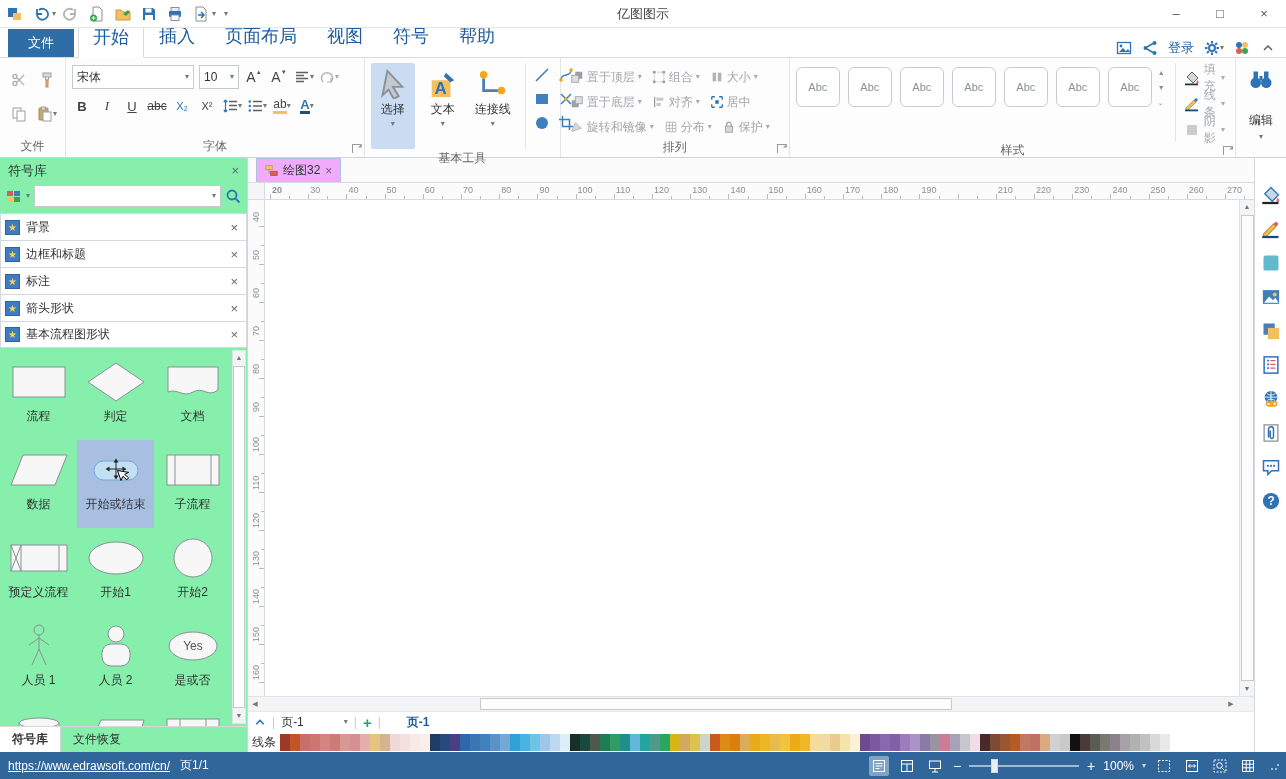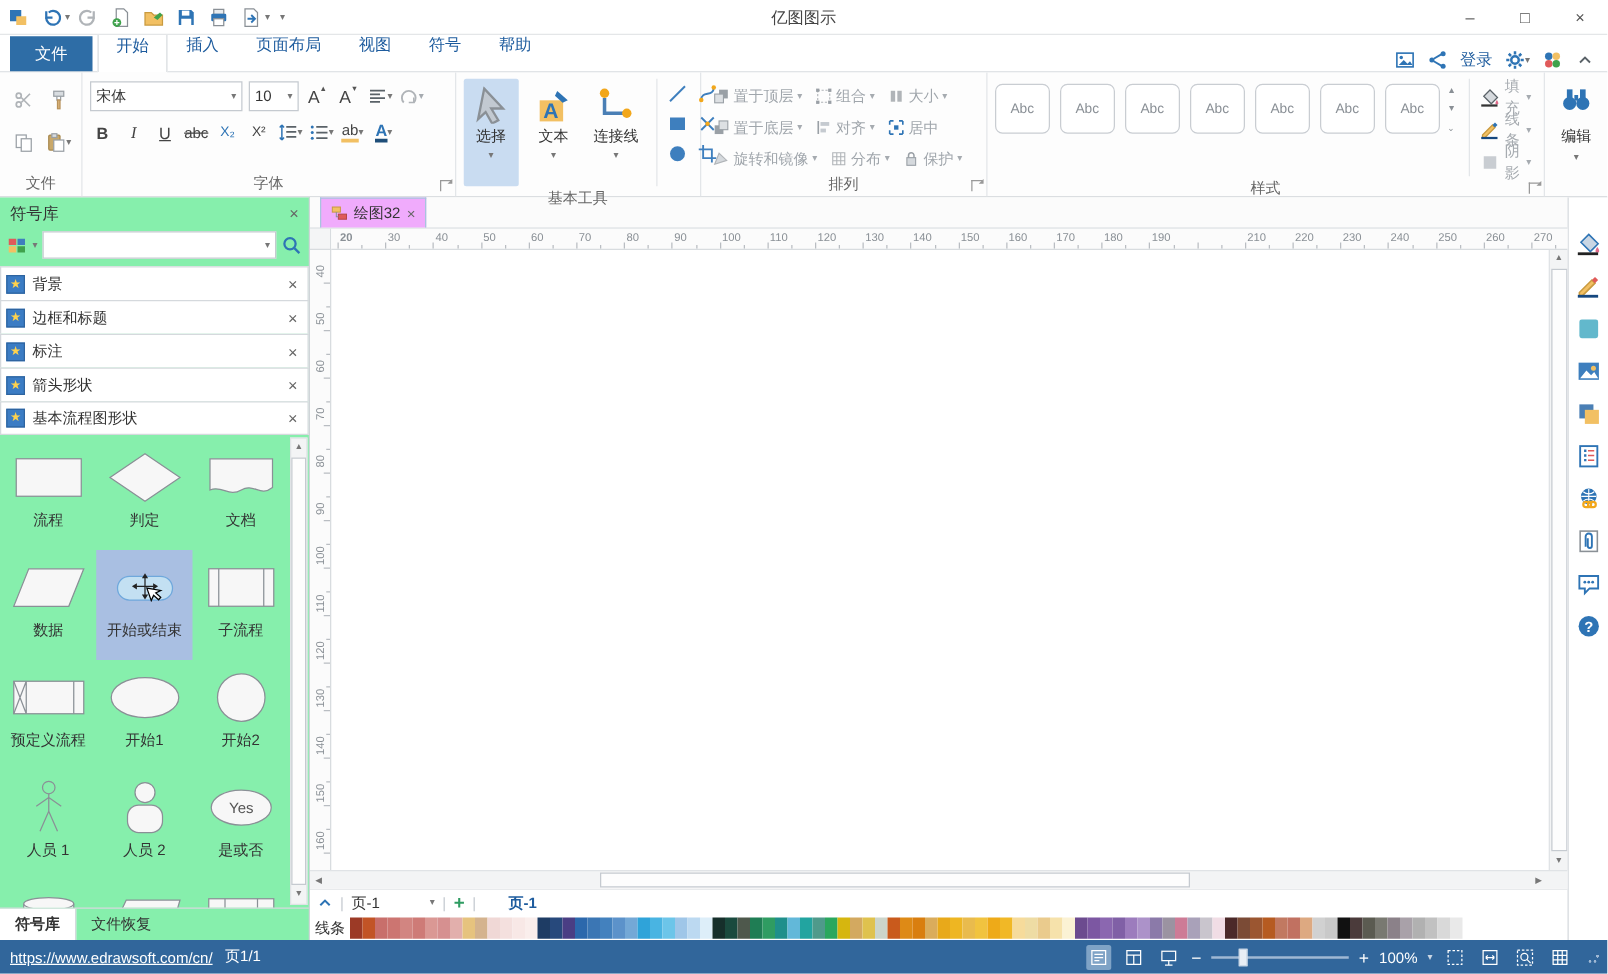--- a/index.html
+++ b/index.html
@@ -13,21 +13,21 @@
   .qat { display:flex; align-items:center; gap:4px; padding-left:4px; }
   .qbtn { width:22px; height:22px; display:flex; align-items:center; justify-content:center; cursor:default; }
   .qgroup { display:flex; align-items:center; }
   #win-title { position:absolute; left:0; right:0; text-align:center; font-size:13px; color:#444; pointer-events:none; }
   .wctrls { margin-left:auto; display:flex; }
   .wbtn { width:44px; height:27px; display:flex; align-items:center; justify-content:center; font-size:13px; color:#555; }
 
   
   #tabrow { height:30px; display:flex; align-items:flex-end; background:#fff; border-bottom:1px solid #D8DCDF; }
   #file-tab { background:#2E6DA6; color:#fff; font-size:13px; padding:6px 20px; margin:0 4px 0 8px; height:28px; display:flex; align-items:center; }
-  .rtab { font-size:13px; color:#1E5C9E; padding:20px 14px; height:28px; display:flex; align-items:center; border:1px solid transparent; }
+  .rtab { font-size:18px; color:#1E5C9E; padding:20px 14px; height:28px; display:flex; align-items:center; border:1px solid transparent; }
   .rtab.active { background:#fff; border:1px solid #D8DCDF; border-bottom:1px solid #fff; margin-bottom:-1px; color:#1E5C9E; }
   #tabrow-right { margin-left:auto; display:flex; align-items:center; gap:10px; padding-right:10px; }
   #login-link { color:#1E5C9E; font-size:13px; }
 
   
   #ribbon { height:100px; display:flex; background:#FDFDFD; border-bottom:1px solid #CFD4D8; }
   .rgroup { display:flex; flex-direction:column; border-right:1px solid #E3E6E9; position:relative; }
   .gbody { flex:1; display:flex; padding:5px 6px 0 6px; }
   .glabel { height:20px; font-size:12px; color:#666; text-align:center; line-height:18px; position:relative; }
   .launcher { position:absolute; right:3px; bottom:4px; width:9px; height:9px; border-left:1px solid #999; border-top:1px solid #999; }
@@ -58,21 +58,21 @@
 
   .style-wrap { display:flex; }
   .abc-row { display:flex; gap:8px; align-items:flex-start; padding-top:4px; }
   .abc { width:44px; height:40px; border:1px solid #C9CDD2; border-radius:6px; background:#fff; color:#8A9096; font-size:11px; display:flex; align-items:center; justify-content:center; }
   .gal-arrows { display:flex; flex-direction:column; justify-content:flex-start; gap:8px; padding:6px 4px 0 6px; color:#8A9096; font-size:7px; }
   .fls-col { display:flex; flex-direction:column; gap:4px; border-left:1px solid #E3E6E9; margin-left:6px; padding:4px 4px 0 8px; }
   .fls-btn { display:flex; align-items:center; gap:4px; font-size:12px; color:#A6ABB0; height:22px; }
 
   .edit-col { display:flex; flex-direction:column; align-items:center; padding:6px 10px 0 10px; gap:4px; }
   .find-btn { width:30px; height:30px; display:flex; align-items:center; justify-content:center; }
-  .edit-lbl { font-size:12px; color:#333; margin-top:3px; }
+  .edit-lbl { font-size:12px; color:#333; margin-top:14px; }
 
   
   #main { height:594px; display:flex; }
 
   
   #sidebar { width:248px; display:flex; flex-direction:column; border-right:1px solid #CFD4D8; background:#86efac; }
   #sb-head { height:25px; display:flex; align-items:center; justify-content:space-between; padding:0 8px; font-size:13px; color:#333; }
   #sb-search { height:30px; display:flex; align-items:center; gap:4px; padding:0 6px 4px 6px; }
   #sb-search .combo { flex:1; height:22px; }
   .libbar { height:27px; border:1px solid #D5D9DD; border-bottom:none; display:flex; align-items:center; padding:0 8px 0 4px; gap:6px; font-size:12px; color:#333; background:#fff; }

